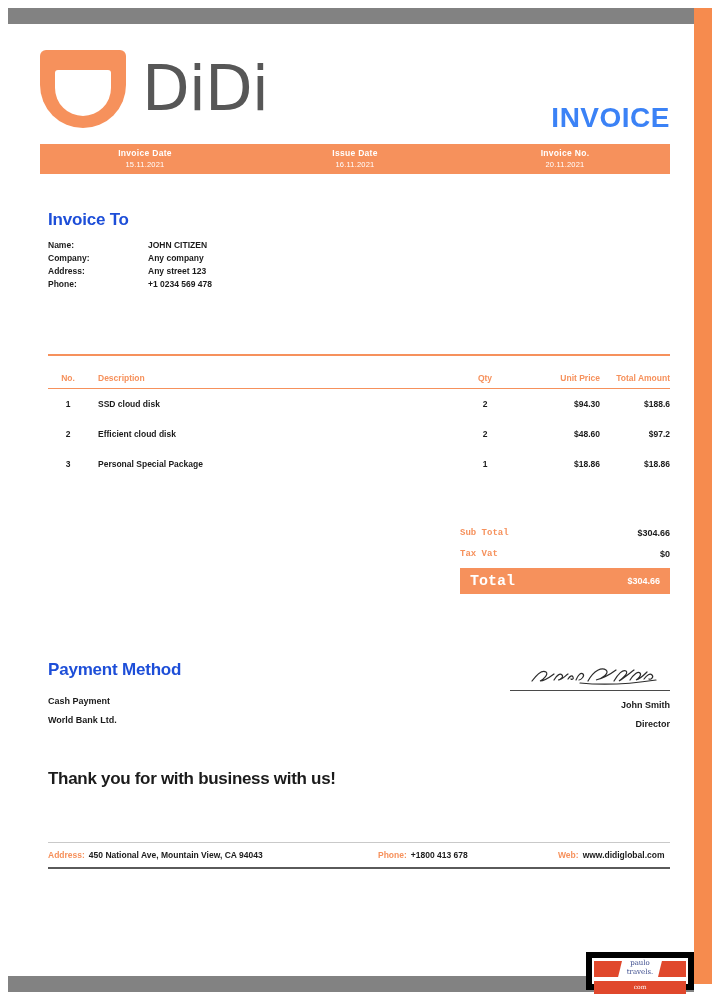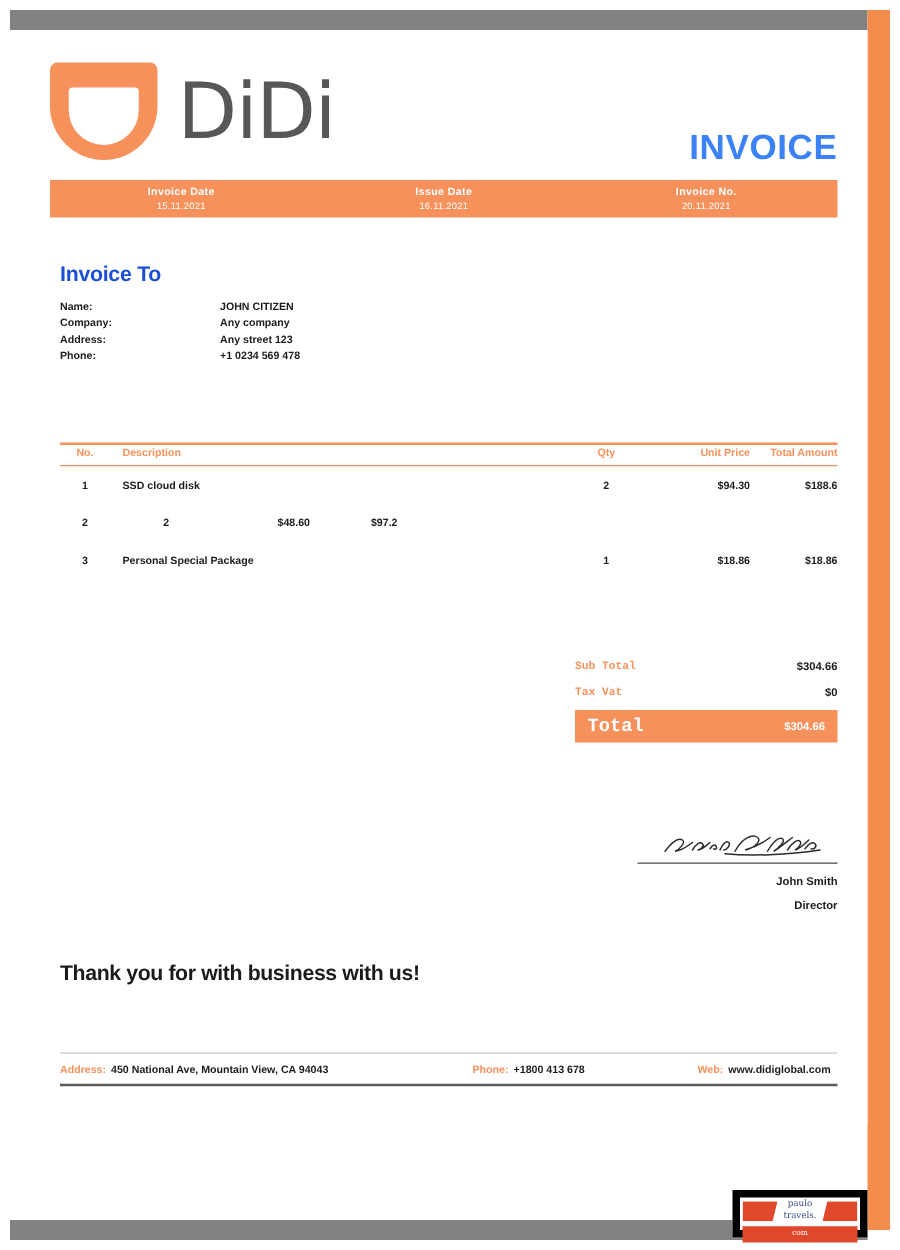--- a/index.html
+++ b/index.html
@@ -147,37 +147,37 @@
     margin: 0 0 9px 0;
   }
   .party-row {
     display: flex;
     font-size: 8.5px;
     font-weight: bold;
     color: #1b1b1b;
     line-height: 13px;
   }
   .party-key { width: 100px; flex: none; }
-  .party-val { flex: 1; margin-left: 28px; }
+  .party-val { flex: 1; }
 
   
   .items {
     position: absolute;
     left: 40px;
     top: 330px;
     width: 622px;
   }
   .rule {
     height: 1.5px;
     background: #f6915c;
     width: 100%;
   }
   .items-head {
     display: flex;
-    padding: 1px 0 4px 0;
+    padding: 17px 0 4px 0;
     color: #f6915c;
     font-size: 8.5px;
     font-weight: bold;
   }
   .items-head .cell { line-height: 11px; }
   .c-no    { width: 40px; flex: none; text-align: center; }
   .c-desc  { flex: 1; padding-left: 10px; }
   .c-qty   { width: 90px; flex: none; text-align: center; }
   .c-unit  { width: 70px; flex: none; text-align: right; }
   .c-total { width: 70px; flex: none; text-align: right; }
@@ -424,20 +424,21 @@
 
       <div class="items-row">
         <div class="c-no">1</div>
         <div class="c-desc">SSD cloud disk</div>
         <div class="c-qty">2</div>
         <div class="c-unit">$94.30</div>
         <div class="c-total">$188.6</div>
       </div>
       <div class="items-row">
         <div class="c-no">2</div>
+        <div class="c-desc">Efficient cloud disk</div>
         <div class="c-qty">2</div>
         <div class="c-unit">$48.60</div>
         <div class="c-total">$97.2</div>
       </div>
       <div class="items-row">
         <div class="c-no">3</div>
         <div class="c-desc">Personal Special Package</div>
         <div class="c-qty">1</div>
         <div class="c-unit">$18.86</div>
         <div class="c-total">$18.86</div>
@@ -452,20 +453,25 @@
       <div class="tot-row">
         <span class="tot-label">Tax Vat</span>
         <span class="tot-value">$0</span>
       </div>
       <div class="tot-row grand">
         <span class="tot-label">Total</span>
         <span class="tot-value">$304.66</span>
       </div>
     </div>
 
+    <div class="payment">
+      <div class="section-heading">Payment Method</div>
+      <div class="payment-line">Cash Payment</div>
+      <div class="payment-line">World Bank Ltd.</div>
+    </div>
 
     <div class="signature">
       <div class="sig-mark">
         <svg width="160" height="24" viewBox="0 0 160 24" xmlns="http://www.w3.org/2000/svg">
           <g fill="none" stroke="#2b2b2b" stroke-width="1.2" stroke-linecap="round">
             <path d="M22 17 C28 9, 33 6, 36 8 C39 10, 33 16, 30 17 C34 17, 40 13, 44 10"></path>
             <path d="M44 16 C47 11, 50 9, 52 11 C54 13, 50 16, 48 16 C52 16, 55 12, 58 10"></path>
             <path d="M58 15 C60 12, 62 11, 63 13 C64 15, 62 16, 61 15"></path>
             <path d="M66 16 C68 11, 71 8, 73 10 C75 12, 71 16, 69 16"></path>
             <path d="M78 17 C84 6, 92 3, 96 6 C100 9, 92 15, 86 16 C94 14, 102 9, 106 6"></path>

